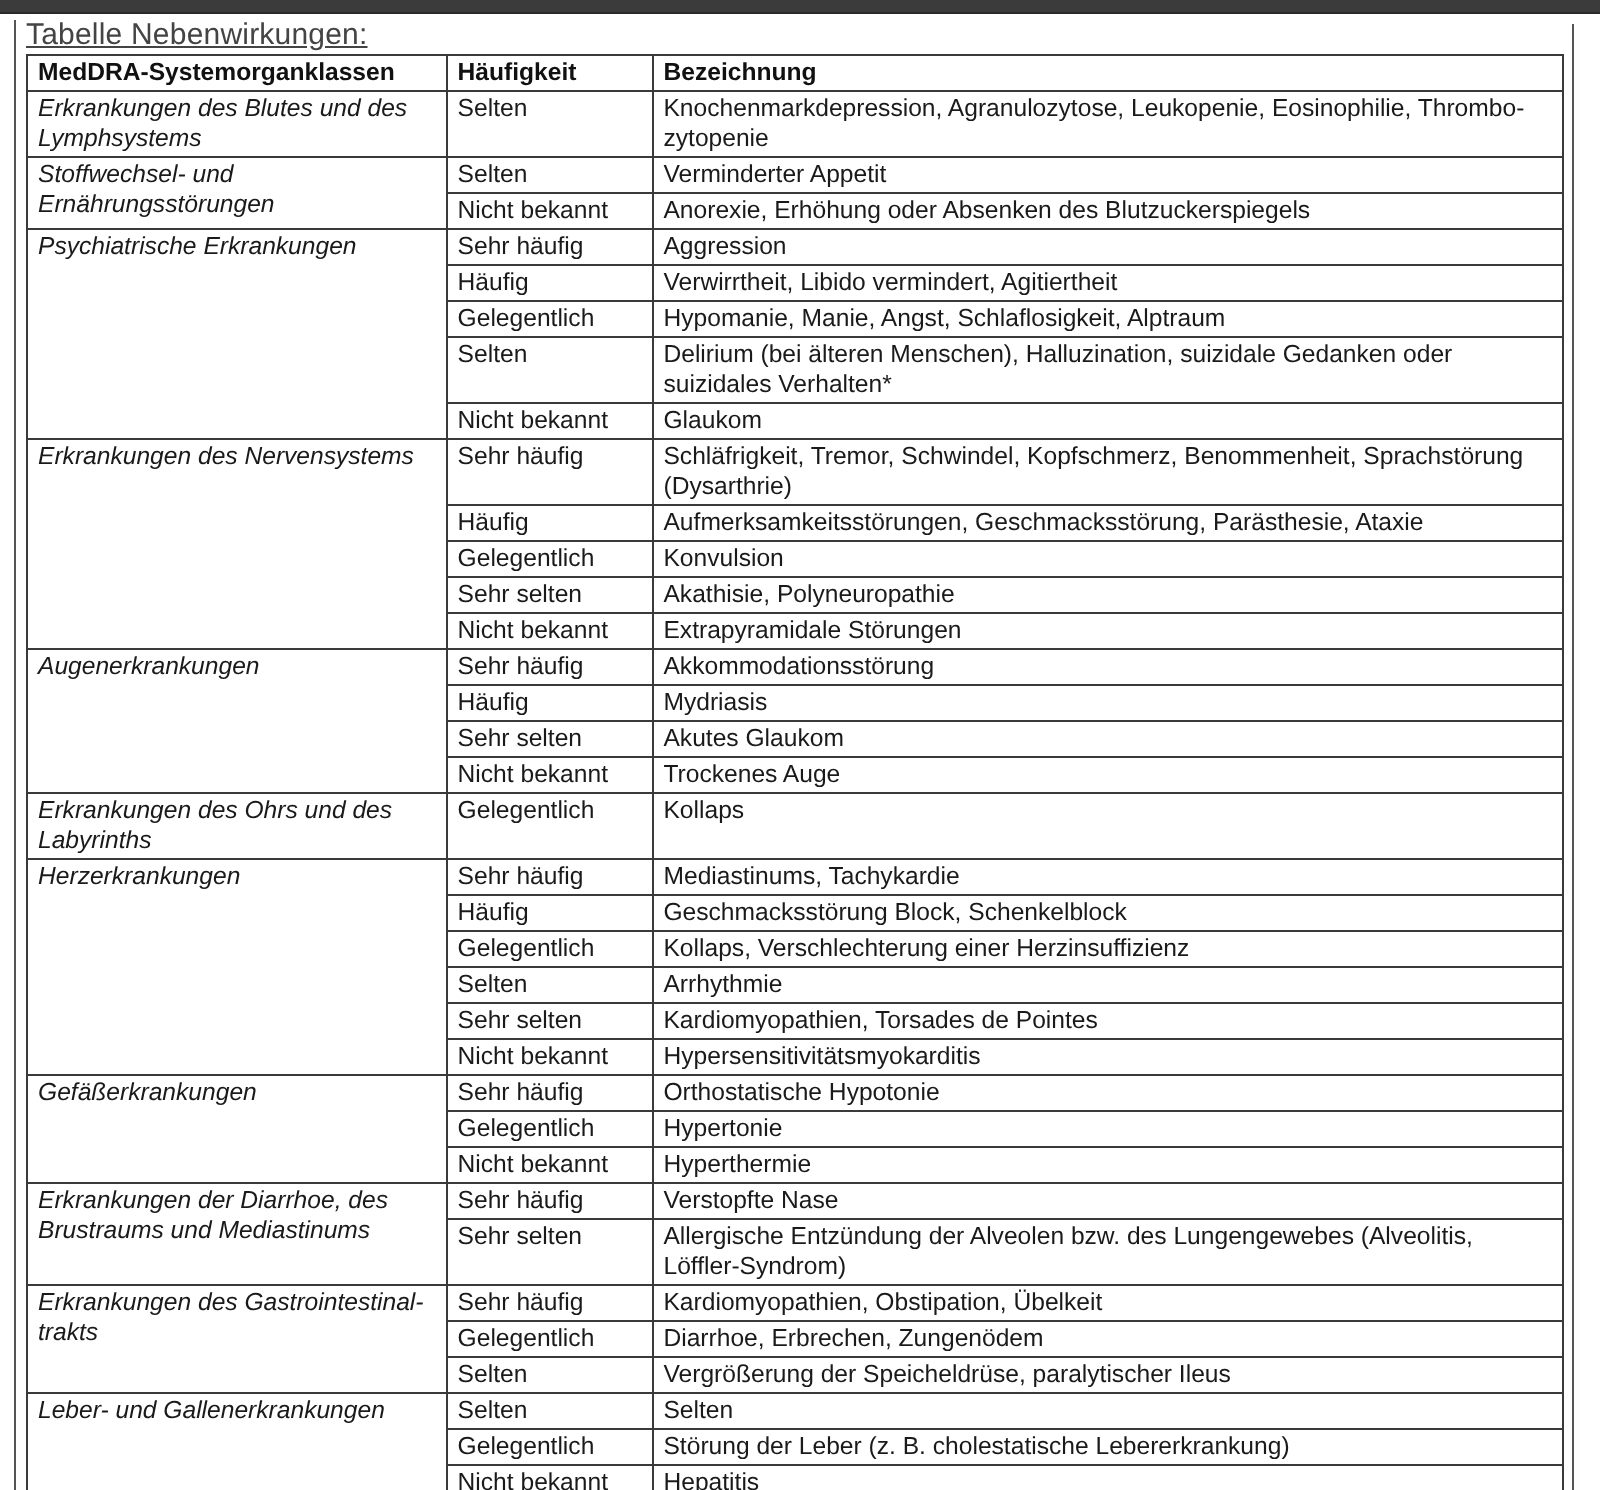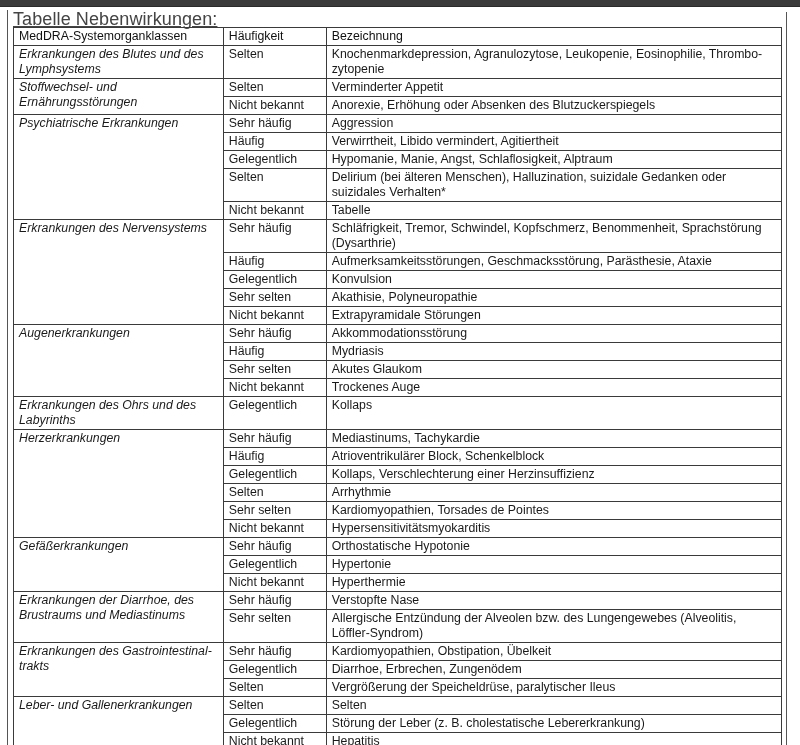--- a/index.html
+++ b/index.html
@@ -14,33 +14,33 @@
     background: #3b3b3b; border-bottom: 1px solid #2a2a2a;
   }
   .vline-left {
     position: absolute; left: 7px; top: 10px; bottom: 0; width: 1px; background: #555;
   }
   .vline-right {
     position: absolute; left: 786px; top: 12px; bottom: 0; width: 1px; background: #555;
   }
   .title {
     position: absolute; left: 13px; top: 9px;
-    font-size: 18px; color: #444; text-decoration: underline;
+    font-size: 15px; color: #444; text-decoration: underline;
     letter-spacing: 0.1px;
   }
   table {
     position: absolute; left: 13px; top: 27px;
     width: 769px; border-collapse: collapse;
     font-size: 12.3px; line-height: 15px;
   }
   td, th {
     border: 1px solid #3a3a3a; padding: 1px 5px 1px 5px;
     vertical-align: top; text-align: left;
   }
-  th { font-weight: normal; color: #111; height: 15px; }
+  th { font-weight: bold; color: #111; height: 15px; }
   td.soc { font-style: italic; width: 199px; }
   td.freq { width: 92px; }
   col.c1 { width: 210px; } col.c2 { width: 103px; } col.c3 { width: 456px; }
   tr { height: 17.5px; }
 </style>
 </head>
 <body>
 
 <div class="topbar"></div>
 <div class="vline-left"></div>
@@ -88,21 +88,21 @@
       <tr>
         <td class="freq">Gelegentlich</td>
         <td>Hypomanie, Manie, Angst, Schlaflosigkeit, Alptraum</td>
       </tr>
       <tr>
         <td class="freq">Selten</td>
         <td>Delirium (bei älteren Menschen), Halluzination, suizidale Gedanken oder suizidales Verhalten*</td>
       </tr>
       <tr>
         <td class="freq">Nicht bekannt</td>
-        <td>Tabelle</td>
+        <td>Glaukom</td>
       </tr>
       <tr>
         <td class="soc" rowspan="5">Erkrankungen des Nervensystems</td>
         <td class="freq">Sehr häufig</td>
         <td>Schläfrigkeit, Tremor, Schwindel, Kopfschmerz, Benommenheit, Sprachstörung (Dysarthrie)</td>
       </tr>
       <tr>
         <td class="freq">Häufig</td>
         <td>Aufmerksamkeitsstörungen, Geschmacksstörung, Parästhesie, Ataxie</td>
       </tr>
@@ -140,21 +140,21 @@
         <td class="freq">Gelegentlich</td>
         <td>Kollaps</td>
       </tr>
       <tr>
         <td class="soc" rowspan="6">Herzerkrankungen</td>
         <td class="freq">Sehr häufig</td>
         <td>Mediastinums, Tachykardie</td>
       </tr>
       <tr>
         <td class="freq">Häufig</td>
-        <td>Atrioventrikulärer Block, Schenkelblock</td>
+        <td>Geschmacksstörung Block, Schenkelblock</td>
       </tr>
       <tr>
         <td class="freq">Gelegentlich</td>
         <td>Kollaps, Verschlechterung einer Herzinsuffizienz</td>
       </tr>
       <tr>
         <td class="freq">Selten</td>
         <td>Arrhythmie</td>
       </tr>
       <tr>

